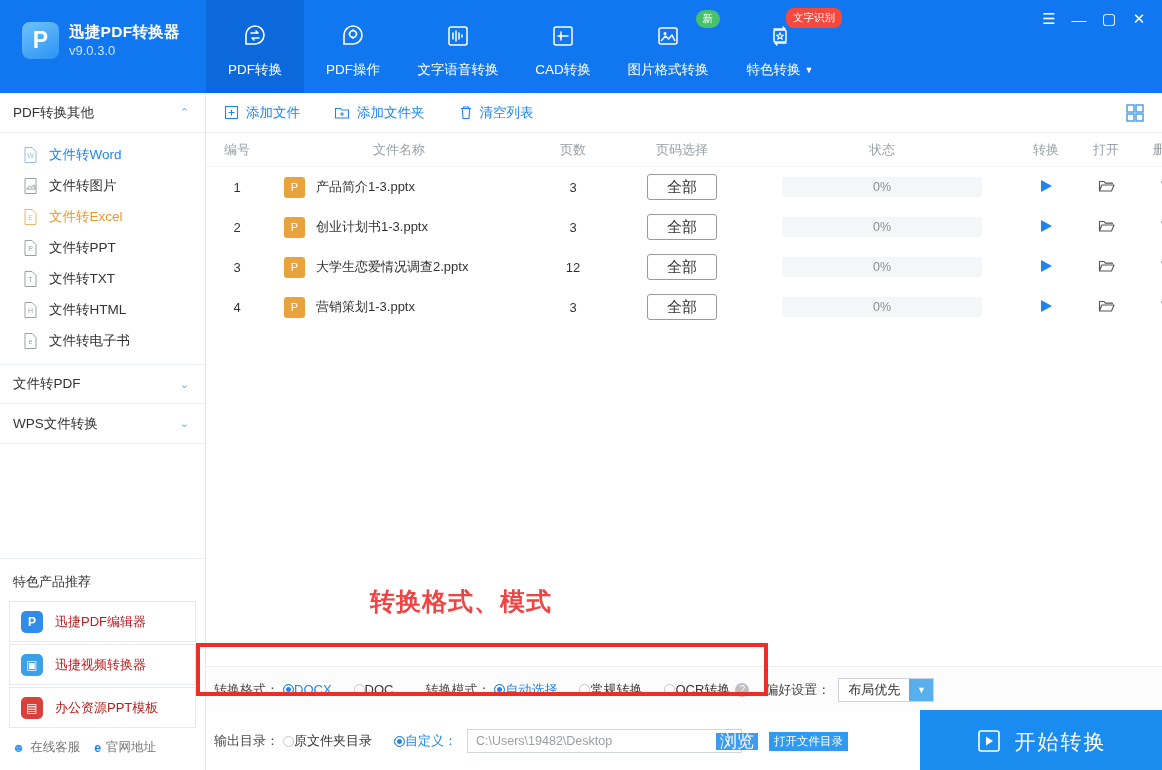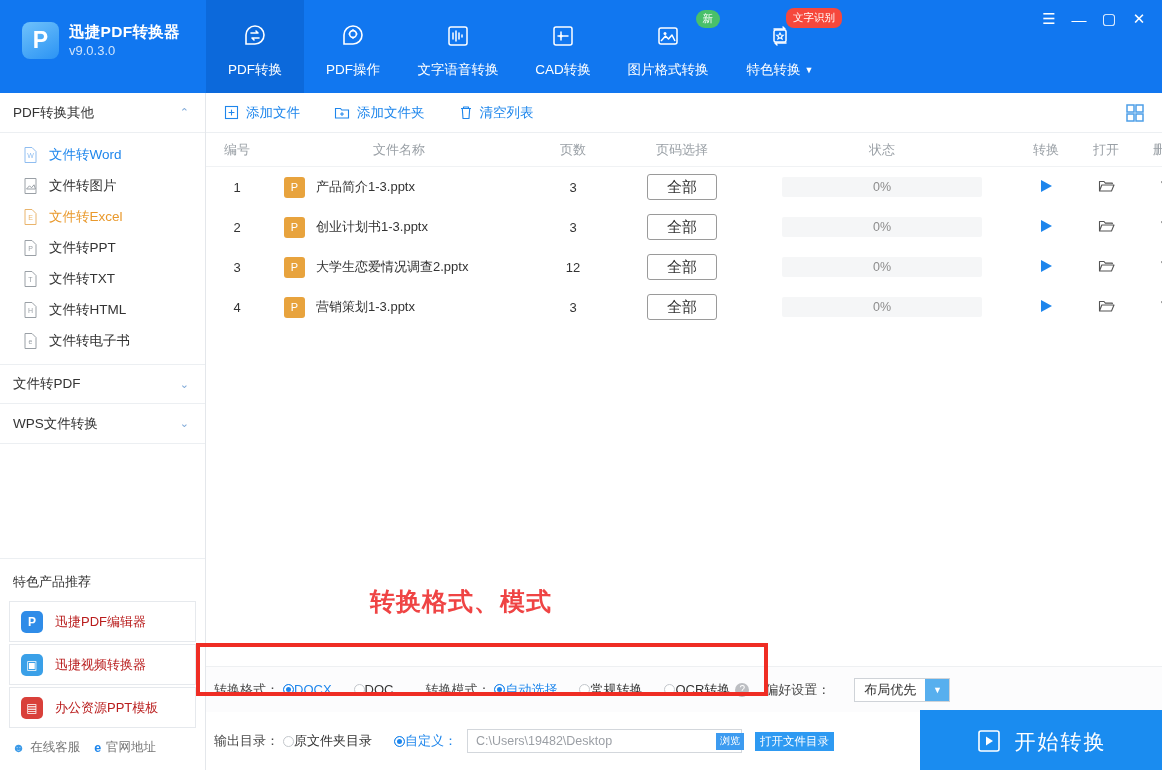--- a/index.html
+++ b/index.html
@@ -169,41 +169,41 @@
   .dot.on { border-color: #1e86ec; background: #1e86ec; box-shadow: inset 0 0 0 2px #fff; }
   .radio.on .rl { color: #1e86ec; }
   .help-ico {
     width: 14px; height: 14px; border-radius: 50%; background: #bcbec2;
     color: #fff; font-size: 10px; display: inline-flex; align-items: center;
     justify-content: center; margin-left: 5px; cursor: pointer;
   }
   .pref { display: flex; align-items: center; margin-left: 16px; }
   .pref-sel {
     display: flex; align-items: center; border: 1px solid #cfd3d8;
-    height: 24px; background: #fff; margin-left: 20px;
+    height: 24px; background: #fff; margin-left: 4px;
   }
   .pref-val { padding: 0 9px; font-size: 13px; color: #333; }
   .pref-arrow {
     width: 24px; height: 22px; background: #57afee; color: #fff;
     display: flex; align-items: center; justify-content: center;
     font-size: 9px; cursor: pointer;
   }
 
   .outrow {
     height: 58px; flex: 0 0 58px; display: flex; align-items: center;
     padding-left: 8px; font-size: 13px; color: #333; position: relative;
   }
   .path-wrap { display: flex; align-items: center; margin-left: 10px; }
   .path-input {
     width: 275px; height: 24px; border: 1px solid #d3d7dc; background: #fff;
     font-size: 12.5px; color: #9b9fa5; padding: 0 8px; outline: none;
     font-family: "Liberation Sans", sans-serif;
   }
   .btn-browse {
-    height: 17px; background: #3d9bf0; color: #fff; font-size: 10px;
+    height: 17px; background: #3d9bf0; color: #fff; font-size: 17px;
     display: flex; align-items: center; padding: 0 4px; margin-left: -26px;
     cursor: pointer; z-index: 2;
   }
   .btn-openfolder {
     height: 19px; background: #2e9af2; color: #fff; font-size: 11.5px;
     display: flex; align-items: center; padding: 0 5px; margin-left: 11px; cursor: pointer;
   }
   .start-btn {
     position: absolute; right: 0px; top: -2px; width: 242px; height: 64px;
     background: #1a8cf0; color: #fff; display: flex; align-items: center;

